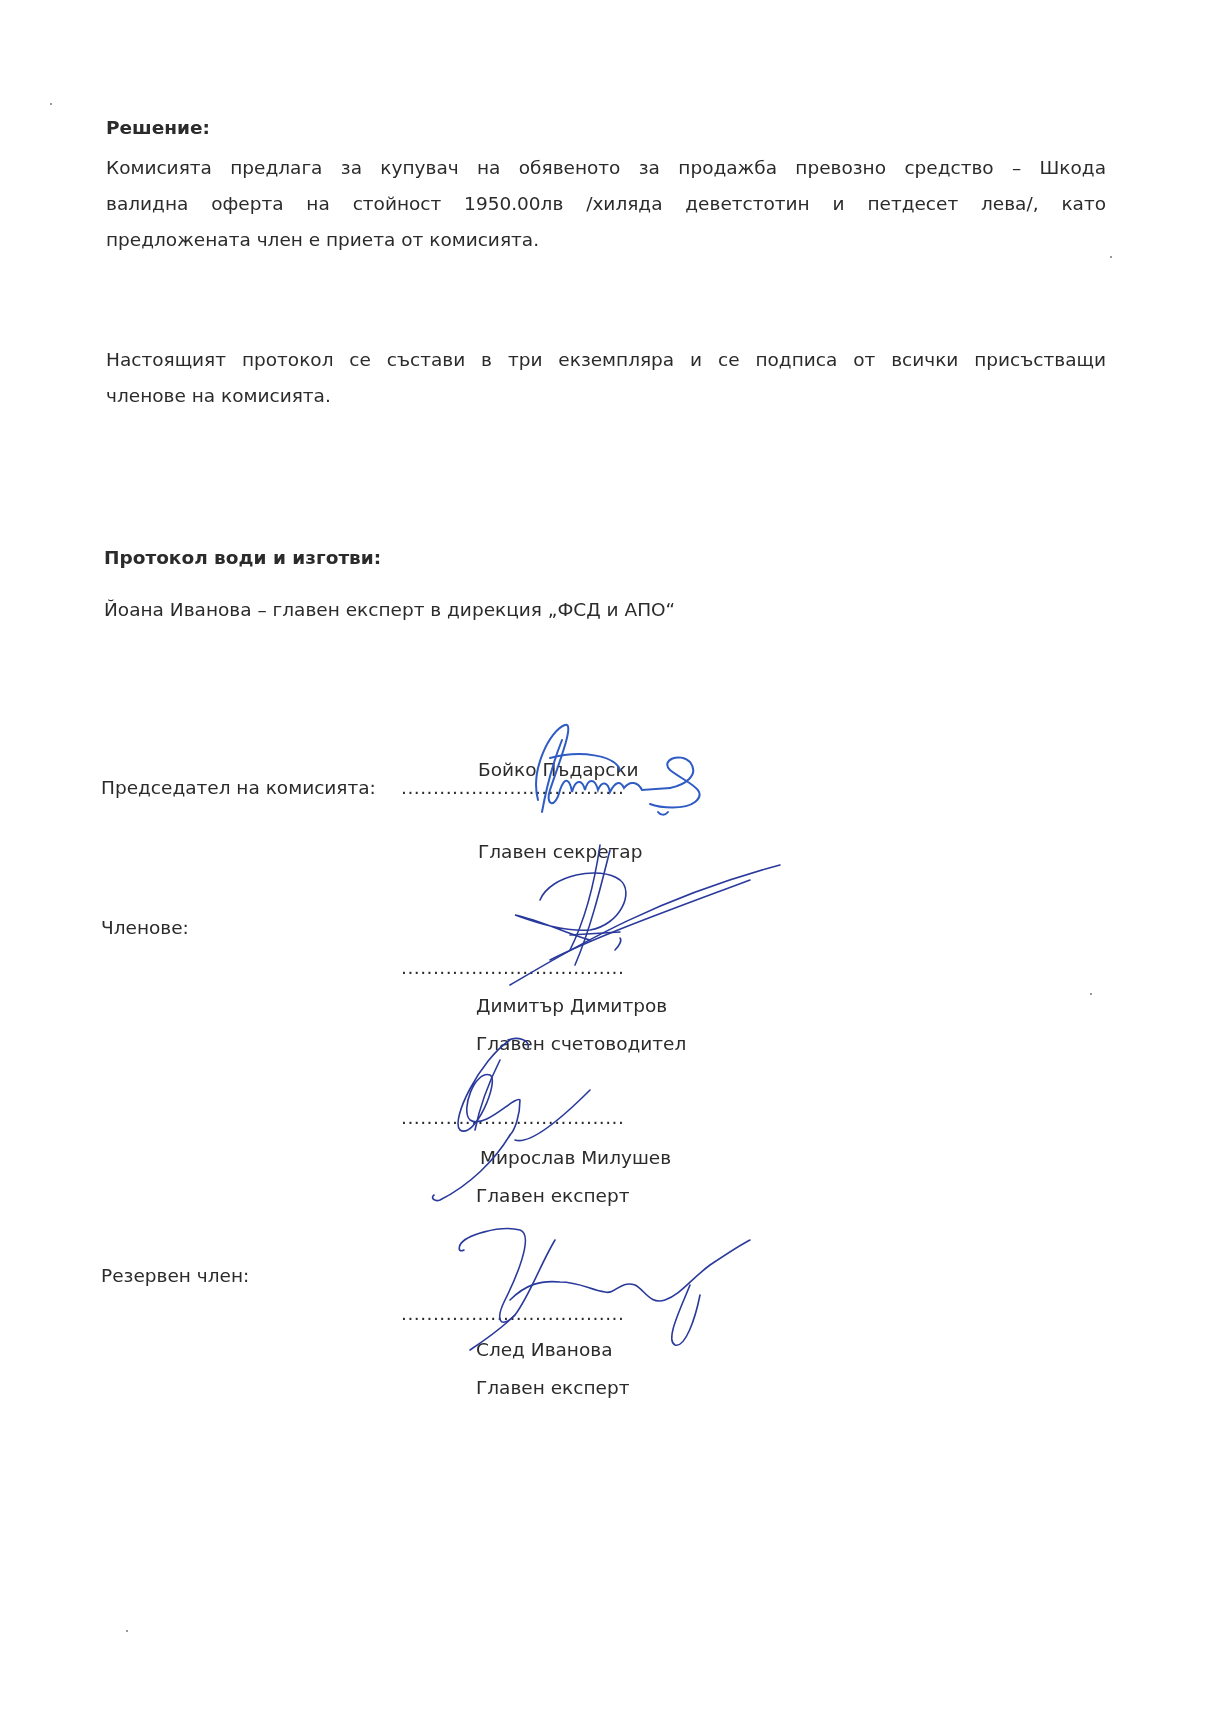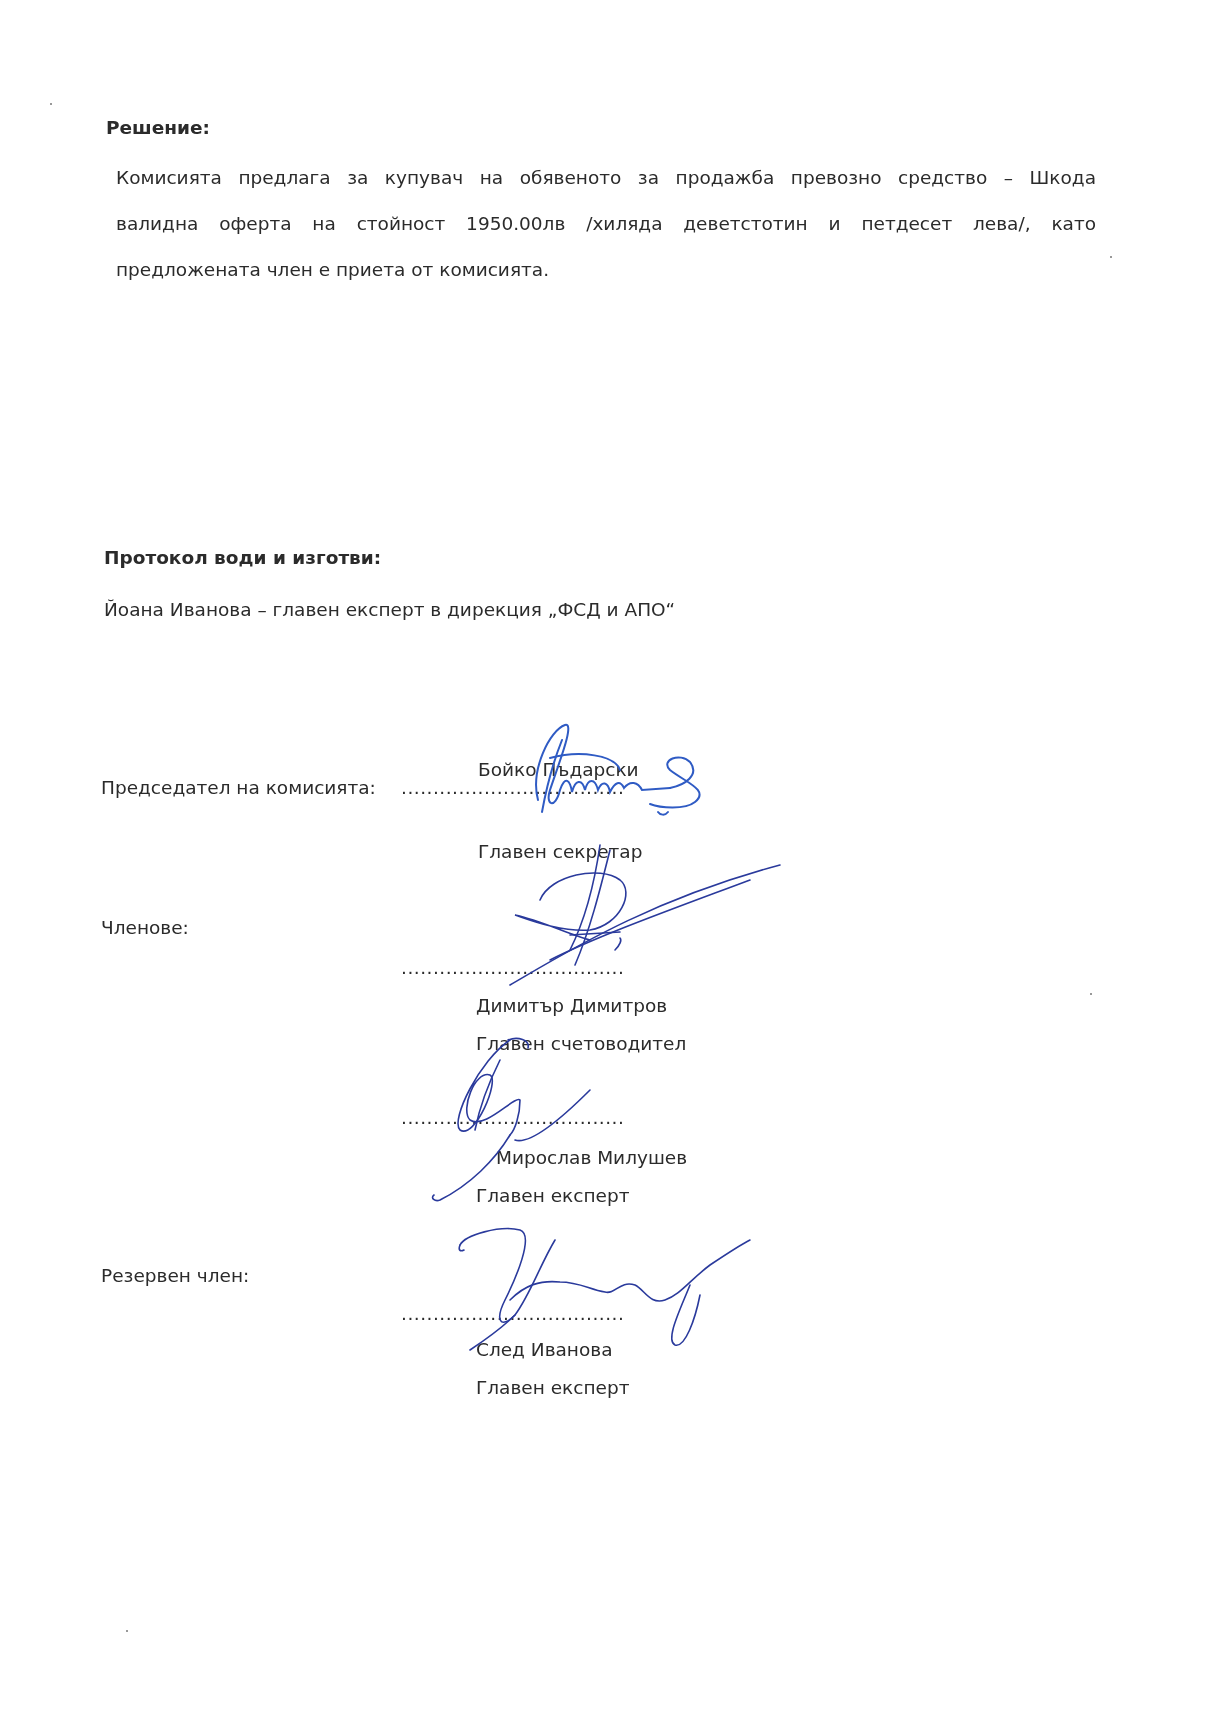--- a/index.html
+++ b/index.html
@@ -7,56 +7,60 @@
       width: 1205px; height: 1718px; position: relative; overflow: hidden;
       font-family: "DejaVu Sans", sans-serif; color: #2b2b2b;
     }
     .page { position: absolute; left: 0; top: 0; width: 1205px; height: 1718px; }
     .abs { position: absolute; white-space: nowrap; font-size: 18.5px; line-height: 24px; }
     .bold { font-weight: bold; }
     .para {
       position: absolute; left: 106px; width: 1000px; font-size: 18.5px; line-height: 36px;
       text-align: justify; text-align-last: left;
     }
-    .para p { margin: 10px; }
+    .para p { margin: 0; }
     .justify-line { text-align: justify; text-align-last: justify; }
     .dots { position: absolute; font-size: 18.5px; line-height: 24px; letter-spacing: 0.5px; white-space: nowrap; }
     svg.sig { position: absolute; overflow: visible; }
     .speck { position: absolute; width: 2px; height: 2px; background: #777; border-radius: 50%; }
   </style>
 </head>
 <body>
 
 <div class="page">
 
   <div class="abs bold" style="left:106px; top:80px;margin-top:36px;">Решение:</div>
 
   <div class="para" style="top:150px;">
     <p class="justify-line">Комисията предлага за купувач на обявеното за продажба превозно средство – Шкода</p>
     <p class="justify-line">валидна оферта на стойност 1950.00лв /хиляда деветстотин и петдесет лева/, като</p>
     <p>предложената член е приета от комисията.</p>
   </div>
 
+  <div class="para" style="top:342px;">
+    <p class="justify-line">Настоящият протокол се състави в три екземпляра и се подписа от всички присъстващи</p>
+    <p>членове на комисията.</p>
+  </div>
 
   <div class="abs bold" style="left:104px; top:546px;">Протокол води и изготви:</div>
   <div class="abs" style="left:104px; top:598px;">Йоана Иванова – главен експерт в дирекция „ФСД и АПО“</div>
 
   <div class="abs" style="left:101px; top:776px;">Председател на комисията:</div>
   <div class="dots" style="left:401px; top:776px;">...................................</div>
   <div class="abs" style="left:478px; top:758px;">Бойко Пъдарски</div>
   <div class="abs" style="left:478px; top:840px;text-align:right;">Главен секретар</div>
 
   <div class="abs" style="left:101px; top:916px;">Членове:</div>
 
   <div class="dots" style="left:401px; top:956px;">...................................</div>
   <div class="abs" style="left:476px; top:994px;">Димитър Димитров</div>
   <div class="abs" style="left:476px; top:1032px;">Главен счетоводител</div>
 
   <div class="dots" style="left:401px; top:1106px;">...................................</div>
-  <div class="abs" style="left:496px; top:1146px;">Мирослав Милушев</div>
+  <div class="abs" style="left:480px; top:1146px;">Мирослав Милушев</div>
   <div class="abs" style="left:476px; top:1184px;">Главен експерт</div>
 
   <div class="abs" style="left:101px; top:1264px;">Резервен член:</div>
   <div class="dots" style="left:401px; top:1302px;">...................................</div>
   <div class="abs" style="left:476px; top:1338px;">След Иванова</div>
   <div class="abs" style="left:476px; top:1376px;">Главен експерт</div>
 
   <svg class="sig" style="left:520px; top:720px;" width="200" height="140" viewBox="0 0 200 140">
     <g fill="none" stroke="#2f5bc4" stroke-width="2" stroke-linecap="round">
       <path d="M18 80 C 10 50, 30 10, 45 5 C 55 2, 40 40, 30 70 C 25 85, 35 90, 40 70 C 45 55, 50 60, 52 72 C 55 60, 62 58, 65 70 C 68 58, 75 58, 78 70 C 82 60, 88 62, 90 72 C 95 62, 100 60, 104 68 C 110 60, 118 62, 122 70 L 150 68"></path>

